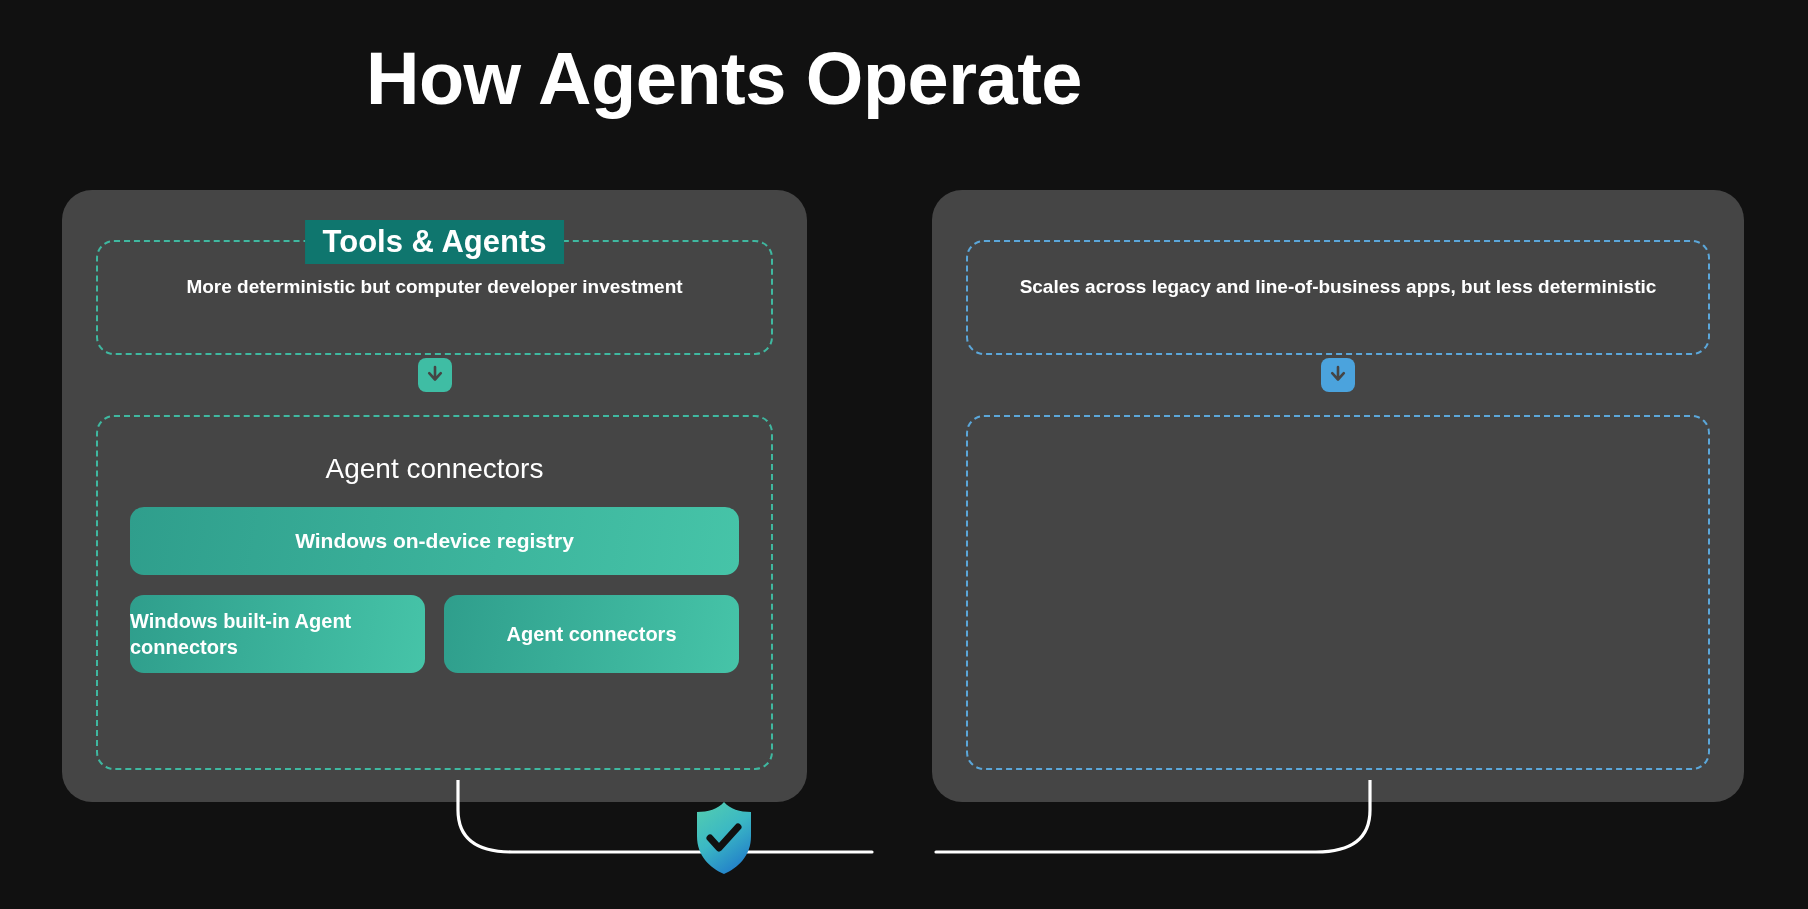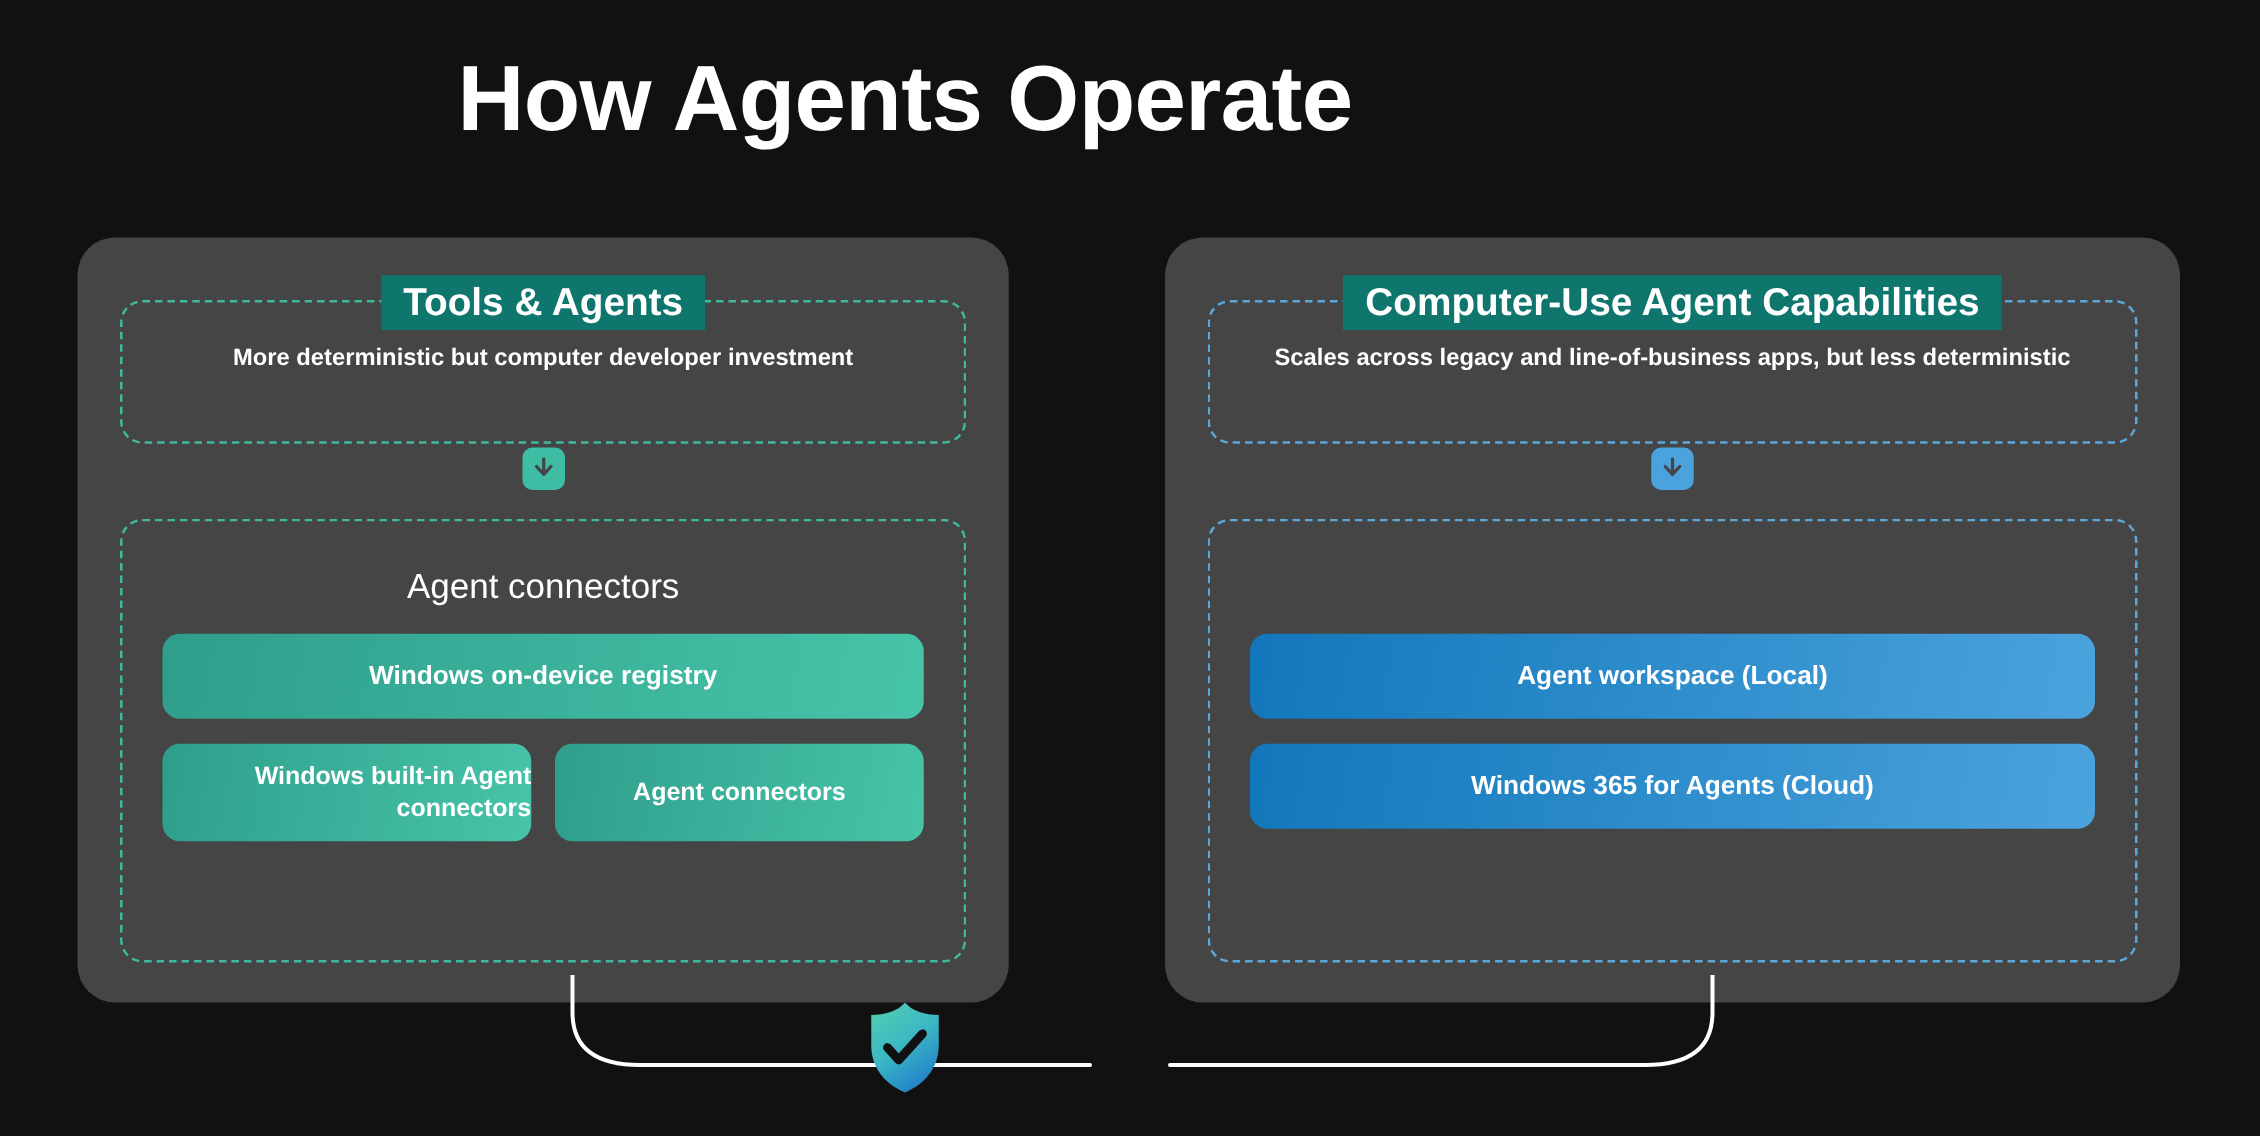--- a/index.html
+++ b/index.html
@@ -80,21 +80,21 @@
   }
   .arrow-icon.blue { background:#4ba3dd; }
   .arrow-icon svg { display:block; }
 
   
   .chip-stack { position:absolute; left:32px; right:32px; top:90px; }
   .chip {
     border-radius:14px;
     color:#ffffff; font-weight:bold;
     display:flex; align-items:center; justify-content:center;
-    text-align:right; line-height:1.3;
+    text-align:left; line-height:1.3;
   }
   .chip.teal-wide {
     background:linear-gradient(100deg,#2f9e8c 0%,#46c4a8 100%);
     height:68px; font-size:21px;
   }
   .chip.teal-half {
     background:linear-gradient(100deg,#2f9e8c 0%,#46c4a8 100%);
     height:78px; font-size:20px;
   }
   .chip.blue-wide {
@@ -144,36 +144,31 @@
           <div class="chip teal-half">Windows built-in Agent connectors</div>
           <div class="chip teal-half">Agent connectors</div>
         </div>
       </div>
     </div>
   </div>
 
   <div class="panel" id="panel-right">
 
     <div class="group blue" id="group-right-top">
-      <div class="group-legend">Computer-Use Agent Capabilities</div>
       <div class="group-sub">Scales across legacy and line-of-business apps, but less deterministic</div>
     </div>
 
     <div class="arrow-icon blue">
       <svg width="22" height="22" viewBox="0 0 22 22" aria-hidden="true">
         <path d="M11 3 L11 13 M11 15.5 L5.2 9.2 M11 15.5 L16.8 9.2" fill="none" stroke="#454545" stroke-width="2.6" stroke-linecap="round" stroke-linejoin="round"></path>
       </svg>
     </div>
 
     <div class="group blue" id="group-right-bottom">
 
-      <div class="chip-stack">
-        <div class="chip blue-wide">Agent workspace (Local)</div>
-        <div class="chip blue-wide">Windows 365 for Agents (Cloud)</div>
-      </div>
     </div>
   </div>
 
   <svg class="connector" viewBox="0 0 1808 129">
 
     <path d="M 458 0 L 458 30 Q 458 72 512 72 L 872 72" fill="none" stroke="#ffffff" stroke-width="3.2" stroke-linecap="round"></path>
 
     <path d="M 1370 0 L 1370 30 Q 1370 72 1316 72 L 936 72" fill="none" stroke="#ffffff" stroke-width="3.2" stroke-linecap="round"></path>
   </svg>
 

